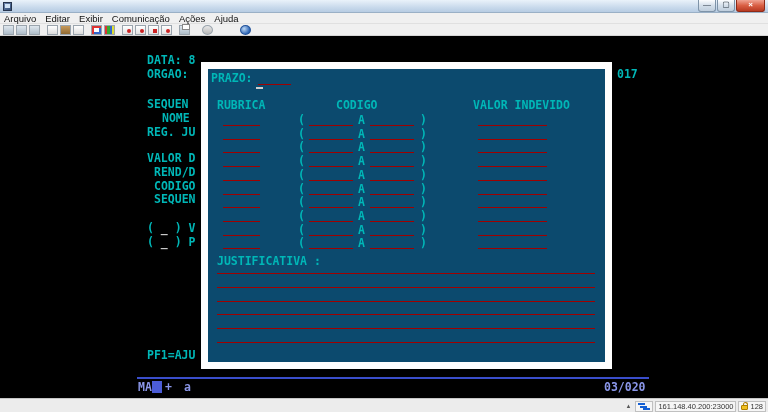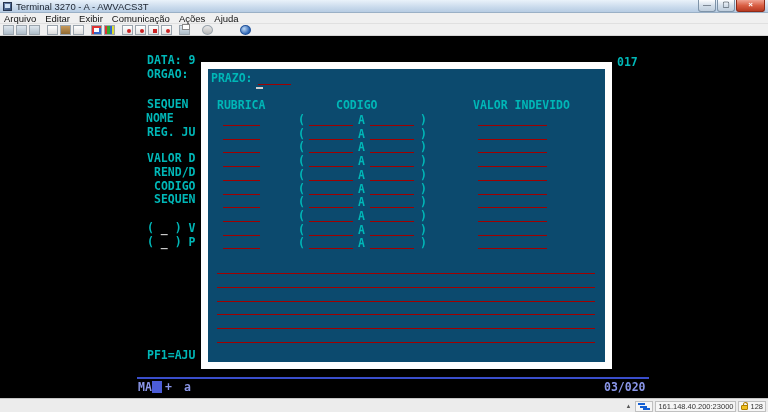--- a/index.html
+++ b/index.html
@@ -90,21 +90,20 @@
   .lock { position:relative; width:7px; height:5px; background:#f0c020;
     border:1px solid #b08000; border-radius:1px; margin-top:3px; }
   .lock::before { content:""; position:absolute; left:1px; top:-4px; width:3px; height:3px;
     border:1px solid #b08000; border-bottom:none; border-radius:3px 3px 0 0; }
 </style>
 </head>
 <body>
 
 <div class="titlebar">
   <div class="app-icon"></div>
-  <div class="title-text">Terminal 3270 - A - AWVACS3T</div>
   <div class="winbtns">
     <div class="winbtn">—</div>
     <div class="winbtn">▢</div>
     <div class="winbtn close">×</div>
   </div>
 </div>
 
 <div class="menubar">
   <span class="menu-item">Arquivo</span>
   <span class="menu-item">Editar</span>
@@ -128,25 +127,25 @@
   <div class="tool macro mstop" style="left:148px"></div>
   <div class="tool macro" style="left:161px"></div>
   <div class="tool print" style="left:179px"></div>
   <div class="tool refresh" style="left:202px"></div>
   <div class="tool eye" style="left:240px"></div>
 </div>
 
 <div class="screen">
 
 
-  <div class="t" style="left:147px; top:18px">DATA: 9</div>
+  <div class="t" style="left:147px; top:18px">DATA: 8</div>
   <div class="t" style="left:147px; top:32px">ORGAO:</div>
-  <div class="t" style="left:617px; top:20px">017</div>
+  <div class="t" style="left:617px; top:32px">017</div>
   <div class="t" style="left:147px; top:62px">SEQUEN</div>
-  <div class="t" style="left:146px; top:76px">NOME</div>
+  <div class="t" style="left:162px; top:76px">NOME</div>
   <div class="t" style="left:147px; top:90px">REG. JU</div>
   <div class="t" style="left:147px; top:116px">VALOR D</div>
   <div class="t" style="left:154px; top:130px">REND/D</div>
   <div class="t" style="left:154px; top:144px">CODIGO</div>
   <div class="t" style="left:154px; top:157px">SEQUEN</div>
 
   <div class="t" style="left:147px; top:186px"><span>( </span><span class="mark">_</span><span> ) V</span></div>
   <div class="t" style="left:147px; top:200px"><span>( </span><span class="mark">_</span><span> ) P</span></div>
 
   <div class="t" style="left:147px; top:313px">PF1=AJU</div>
@@ -247,20 +246,21 @@
             <div class="rfield" style="left:15px; width:37px"></div>
             <span class="paren" style="left:90px">(</span>
             <div class="rfield" style="left:101px; width:44px"></div>
             <span class="paren" style="left:150px">A</span>
             <div class="rfield" style="left:162px; width:44px"></div>
             <span class="paren" style="left:212px">)</span>
             <div class="rfield" style="left:270px; width:69px"></div>
           </div>
         </div>
 
+      <div class="t" style="left:9px; top:186px">JUSTIFICATIVA :</div>
       <div>
           <div class="jline" style="top: 204px;"></div>
           <div class="jline" style="top: 217.8px;"></div>
           <div class="jline" style="top: 231.6px;"></div>
           <div class="jline" style="top: 245.4px;"></div>
           <div class="jline" style="top: 259.2px;"></div>
           <div class="jline" style="top: 273px;"></div>
         </div>
     </div>
   </div>

